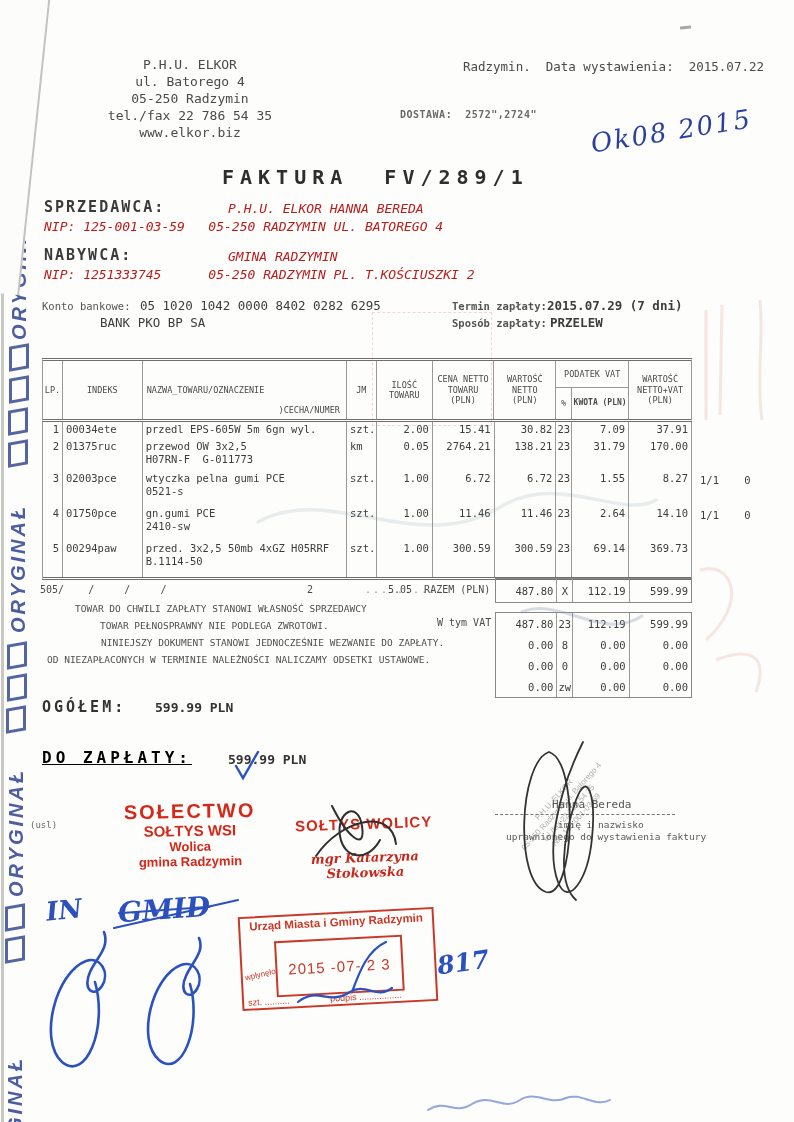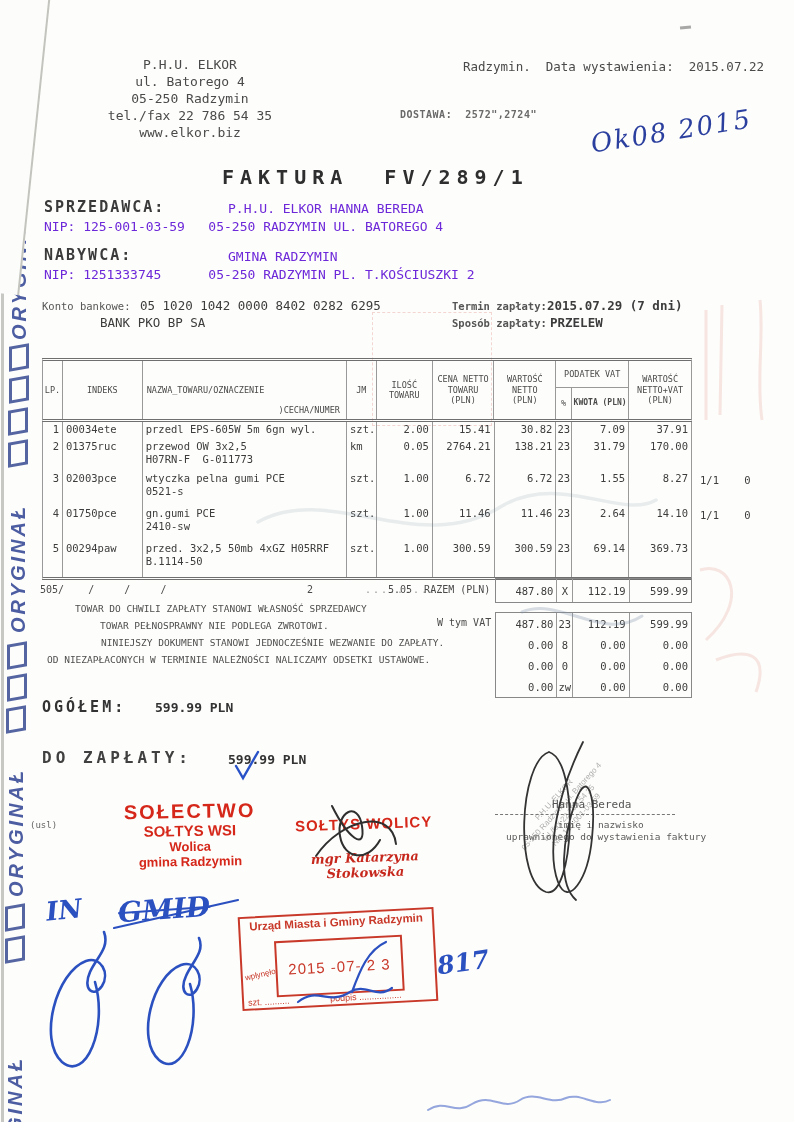--- a/index.html
+++ b/index.html
@@ -23,21 +23,21 @@
   .strip-sq{width:14px;height:19px;border:3px solid #5565a2;transform:skewY(-10deg);z-index:4;}
 
   
   .seller{left:55px;top:56px;width:270px;text-align:center;font-size:13px;line-height:17px;color:#4a4a4a;}
   .hdr-right{right:30px;top:58px;text-align:right;font-size:12.5px;line-height:17px;color:#4a4a4a;}
   .dostawa{left:400px;top:109px;font-size:10px;font-weight:bold;color:#6a6a6a;letter-spacing:.5px;}
   .hand-note{left:590px;top:116px;font-size:26px;color:#2b3f9e;transform:rotate(-9deg);letter-spacing:2px;}
   .title{left:222px;top:165px;font-size:20px;font-weight:bold;letter-spacing:6px;color:#2e2e2e;}
 
   .blk-label{font-size:15px;font-weight:bold;letter-spacing:2px;color:#3a3a3a;}
-  .blk-val{font-size:13px;color:#6d28d9;}
+  .blk-val{font-size:13px;color:#b91c1c;font-style:italic;}
 
   .small-lab{font-size:10.5px;color:#555;}
   .pay-val{font-size:12.5px;font-weight:bold;color:#3c3c3c;}
 
   
   .thead{left:42px;top:358px;width:650px;height:64px;display:flex;box-sizing:border-box;
      border-top:3px double #6f6f6f;border-bottom:3px double #6f6f6f;
      border-left:1px solid #999;border-right:1px solid #999;
      font-size:8.5px;line-height:10.5px;color:#4a4a4a;}
   .hc{box-sizing:border-box;border-right:1px solid #999;display:flex;flex-direction:column;
@@ -76,21 +76,21 @@
   .vatrow{flex:1;display:flex;}
   .vatrow .sc{box-sizing:border-box;border-right:1px solid #999;display:flex;align-items:center;
       justify-content:flex-end;padding:0 3px;}
   .vatrow .sc.ctr{justify-content:center;padding:0;}
   .vatrow .sc:last-child{border-right:none;}
   .note{font-size:9.5px;color:#4e4e4e;}
 
   .tot-label{font-size:15px;font-weight:bold;letter-spacing:3px;color:#333;}
   .tot-val{font-size:13px;font-weight:bold;color:#333;}
   .slownie{font-size:11.5px;color:#444;}
-  .dz-label{font-size:16px;font-weight:bold;letter-spacing:4px;color:#404040;}
+  .dz-label{font-size:16px;font-weight:bold;letter-spacing:4px;color:#000000;text-decoration:underline;}
 
   
   .stamp-red{color:#d5281b;font-family:"Liberation Sans",sans-serif;font-weight:bold;text-align:center;}
   .st1-l1{font-size:20px;letter-spacing:2px;line-height:22px;}
   .st1-l2{font-size:15px;line-height:17px;}
   .st1-l3{font-size:13px;line-height:15px;}
   .issuer-cap{font-size:9.5px;color:#5a5a5a;}
   .dash-line{border-top:1.5px dashed #777;}
   .oval-stamp{color:#7a7a7a;opacity:.6;font-family:"Liberation Sans",sans-serif;font-size:8px;
      text-align:center;line-height:10px;transform:rotate(-48deg);}

